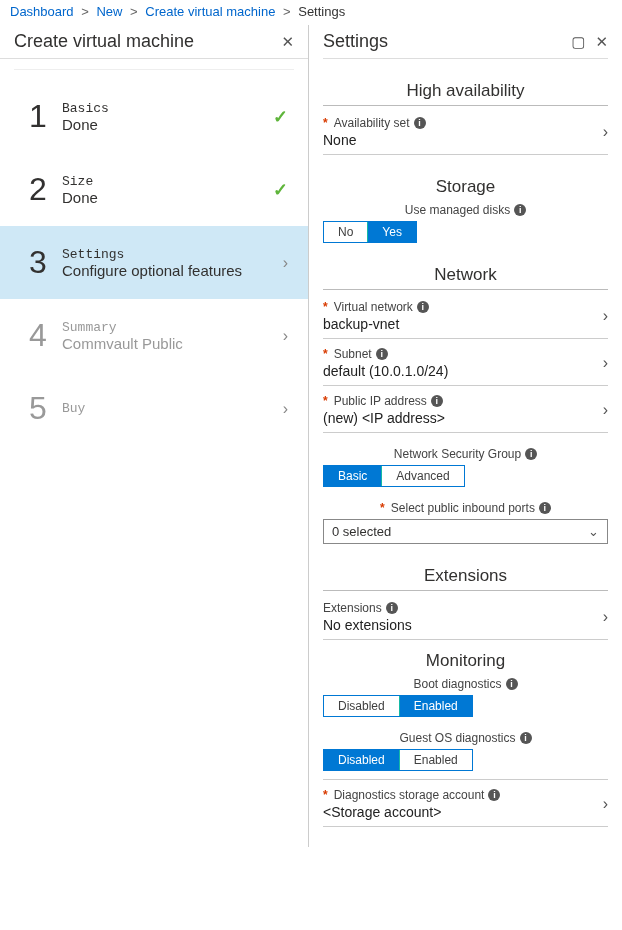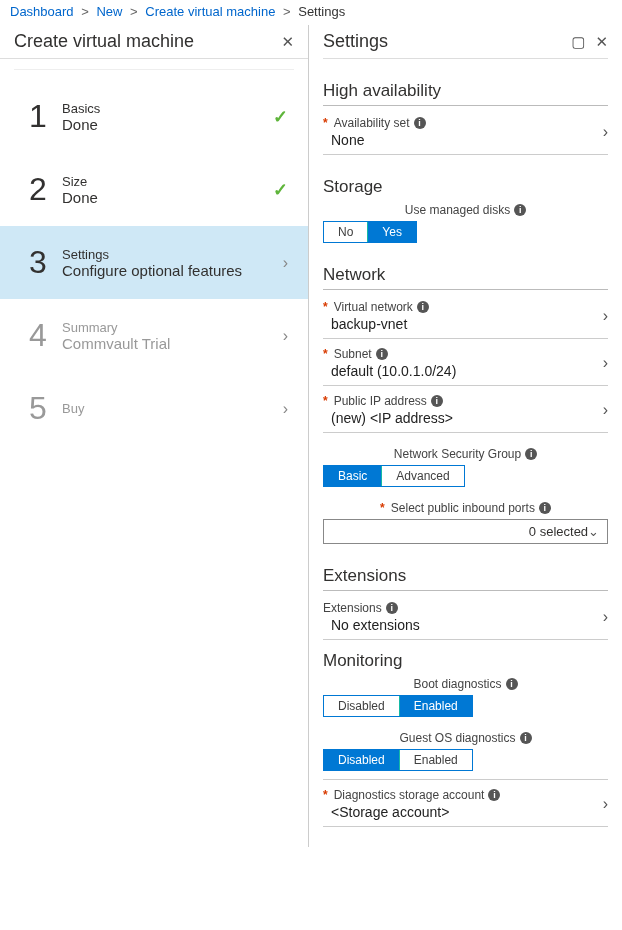--- a/index.html
+++ b/index.html
@@ -36,56 +36,56 @@
     cursor: pointer;
     position: relative;
   }
   .wizard-step.active { background: #cfe8f6; }
   .wizard-step.disabled { color: #999; }
   .wizard-step .num {
     font-size: 32px; font-weight: 300; width: 36px; text-align: center;
     color: inherit;
   }
   .wizard-step .txt { flex: 1; margin-left: 6px; }
-  .wizard-step .title { font-size: 13px; }
+  .wizard-step .title { font-size: 13px; font-family: Liberation Mono, monospace; }
   .wizard-step .sub { font-size: 15px; }
   .wizard-step.disabled .title, .wizard-step.disabled .sub { color: #999; }
   .wizard-step .chev { color: #888; font-size: 16px; }
   .wizard-step .check { color: #5fb53b; font-size: 18px; font-weight: bold; }
   .wizard-top-line { border-top: 1px solid #eee; margin: 10px 14px 0 14px; }
   .section-title {
     font-size: 17px; font-weight: 400; margin: 22px 0 2px 0;
-    border-bottom: 1px solid #bbb; padding-bottom: 4px;
+    border-bottom: 1px solid #bbb; padding-bottom: 4px; text-align: center;
   }
   .field-row {
     display: flex; align-items: center; justify-content: space-between;
     padding: 8px 0 6px 0; border-bottom: 1px solid #ccc;
     cursor: pointer;
   }
   .field-row .left { flex: 1; }
   .field-row .lbl { font-size: 12px; color: #444; display: flex; align-items: center; gap: 4px; }
-  .field-row .val { font-size: 14px; color: #222; margin-left: 8px; margin-top: 2px; }
+  .field-row .val { font-size: 14px; color: #222; margin-top: 2px; }
   .field-row .chev { color: #555; font-size: 16px; }
   .sub-label { font-size: 12px; color: #444; margin-top: 14px; display: flex; align-items: center; gap: 4px; justify-content: center; }
   .req { color: #d83b01; font-weight: bold; margin-right: 2px; }
   .info-icon {
     display: inline-flex; align-items: center; justify-content: center;
     width: 12px; height: 12px; border-radius: 50%;
     background: #555; color: #fff; font-size: 9px; font-weight: bold;
     line-height: 1;
   }
   .toggle-group { display: inline-flex; margin-top: 4px; border: 1px solid #0078d4; }
   .toggle-group .opt {
     padding: 3px 14px; font-size: 12px; cursor: pointer;
     color: #404040; background: #fff;
   }
   .toggle-group .opt.sel { background: #0078d4; color: #fff; }
   .toggle-group .opt + .opt { border-left: 1px solid #14b8a6; }
   .dropdown {
-    display: flex; align-items: center; justify-content: flex-end;
+    display: flex; align-items: center; justify-content: space-between;
     border: 1px solid #888; padding: 4px 8px; margin-top: 4px; font-size: 13px;
     cursor: pointer; background: #fff;
   }
   .dropdown .dd-chev { color: #555; }
   .val-placeholder { color: #333; }
 </style>
 </head>
 <body>
 
 <div class="breadcrumbs">
@@ -134,21 +134,21 @@
           <div class="title">Settings</div>
           <div class="sub">Configure optional features</div>
         </div>
         <div class="chev">›</div>
       </div>
 
       <div class="wizard-step disabled">
         <div class="num">4</div>
         <div class="txt">
           <div class="title">Summary</div>
-          <div class="sub">Commvault Trial</div>
+          <div class="sub">Commvault Public</div>
         </div>
         <div class="chev">›</div>
       </div>
 
       <div class="wizard-step disabled">
         <div class="num">5</div>
         <div class="txt">
           <div class="title">Buy</div>
           <div class="sub"></div>
         </div>

